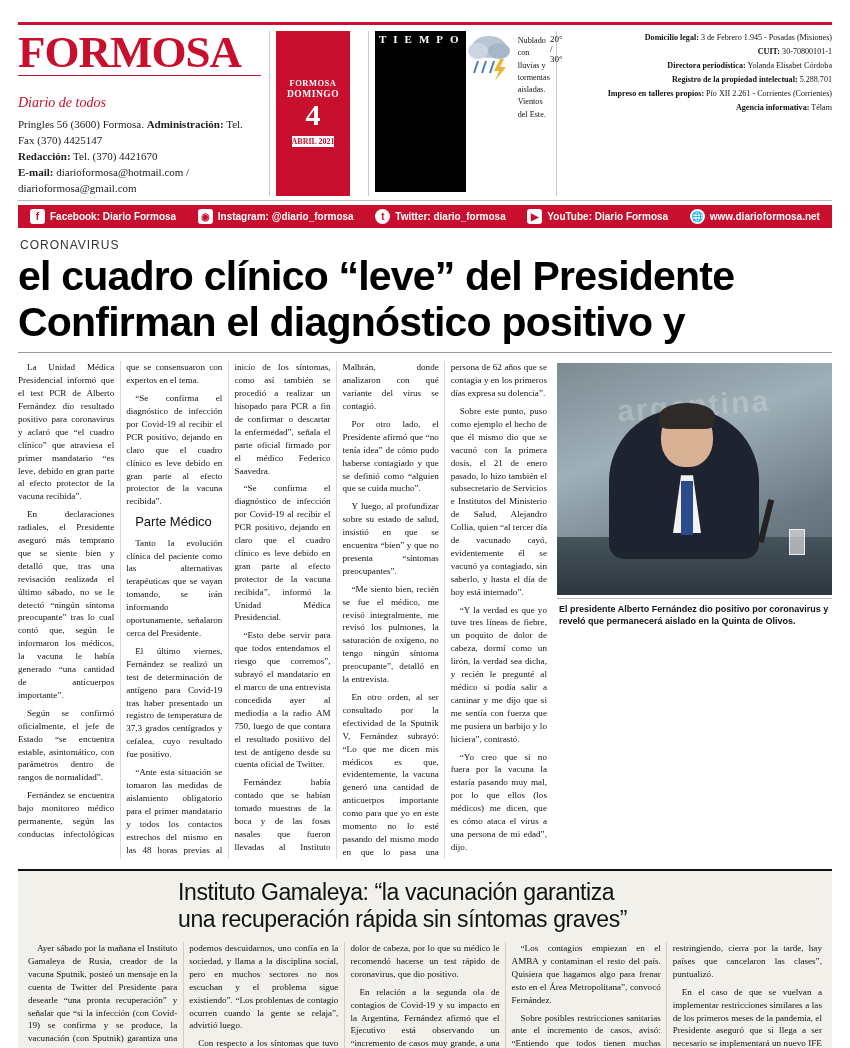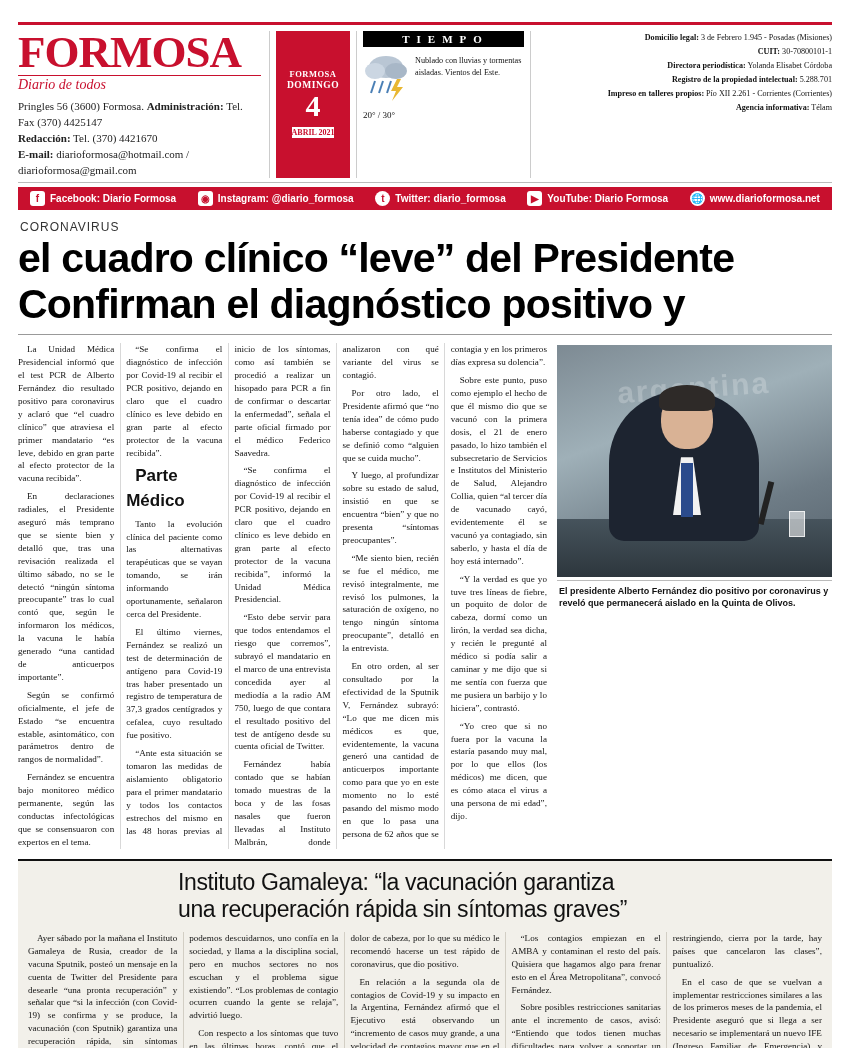--- a/index.html
+++ b/index.html
@@ -29,21 +29,21 @@
     letter-spacing: -1px;
     color: #c8102e;
     line-height: 0.95;
   }
   .mh-logo .sub {
     font-size: 14px;
     color: #c8102e;
     font-style: italic;
     border-top: 1px solid #c8102e;
     margin-top: 1px;
-    padding-top: 1px;
+    padding-top: 19px;
     text-align: left;
   }
   .mh-logo .addr {
     font-size: 11px;
     line-height: 1.45;
     color: #222;
     margin-top: 6px;
   }
   .mh-logo .addr b { font-weight: bold; }
 
@@ -60,26 +60,26 @@
   }
   .mh-date .d1 { font-size: 8.5px; font-weight: bold; letter-spacing: .5px; }
   .mh-date .d2 { font-size: 9.5px; font-weight: bold; letter-spacing: .5px; margin-top:1px; }
   .mh-date .d3 { font-size: 30px; font-weight: bold; line-height: 1.05; }
   .mh-date .d4 {
     font-size: 8px; font-weight: bold; background:#fff; color:#c8102e;
     display:inline-block; margin: 2px 8px 0 8px; padding: 1px 0;
   }
 
   .mh-weather {
-    width: 175px;
+    width: 189px;
     border-left: 1px solid #ccc;
     border-right: 1px solid #ccc;
     padding: 0 6px;
     display: flex;
-    flex-direction: column;
+    margin-left: 12px;
   }
   .mh-weather .tiempo {
     background: #000; color: #fff; text-align: center;
     font-size: 11px; font-weight: bold; letter-spacing: 7px;
     padding: 2px 0 2px 4px; margin-bottom: 4px;
   }
   .mh-weather .wrow { display: flex; align-items: flex-start; gap: 6px; }
   .mh-weather .wtext { font-size: 8.2px; line-height: 1.5; text-align: left; padding-top: 4px; }
   .mh-weather .wtemp { font-size: 9px; margin-top: 3px; }
 
@@ -141,22 +141,22 @@
     column-rule: 1px solid #d8d8d8;
     font-size: 9.1px;
     line-height: 1.42;
     text-align: justify;
     hyphens: auto;
   }
   .cols p { margin: 0 0 5px 0; text-indent: 9px; }
   .cols p.first { text-indent: 9px; }
   .sub-head {
     font-family: "Liberation Sans", sans-serif;
-    font-weight: bold;
-    font-size: 17px;
+    font-weight: normal;
+    font-size: 13px;
     margin: 6px 0 4px 0;
     text-indent: 0;
   }
 
   
   .photo-wrap {
     float: right;
     width: 275px;
     margin: 2px 0 6px 10px;
     shape-outside: margin-box;

